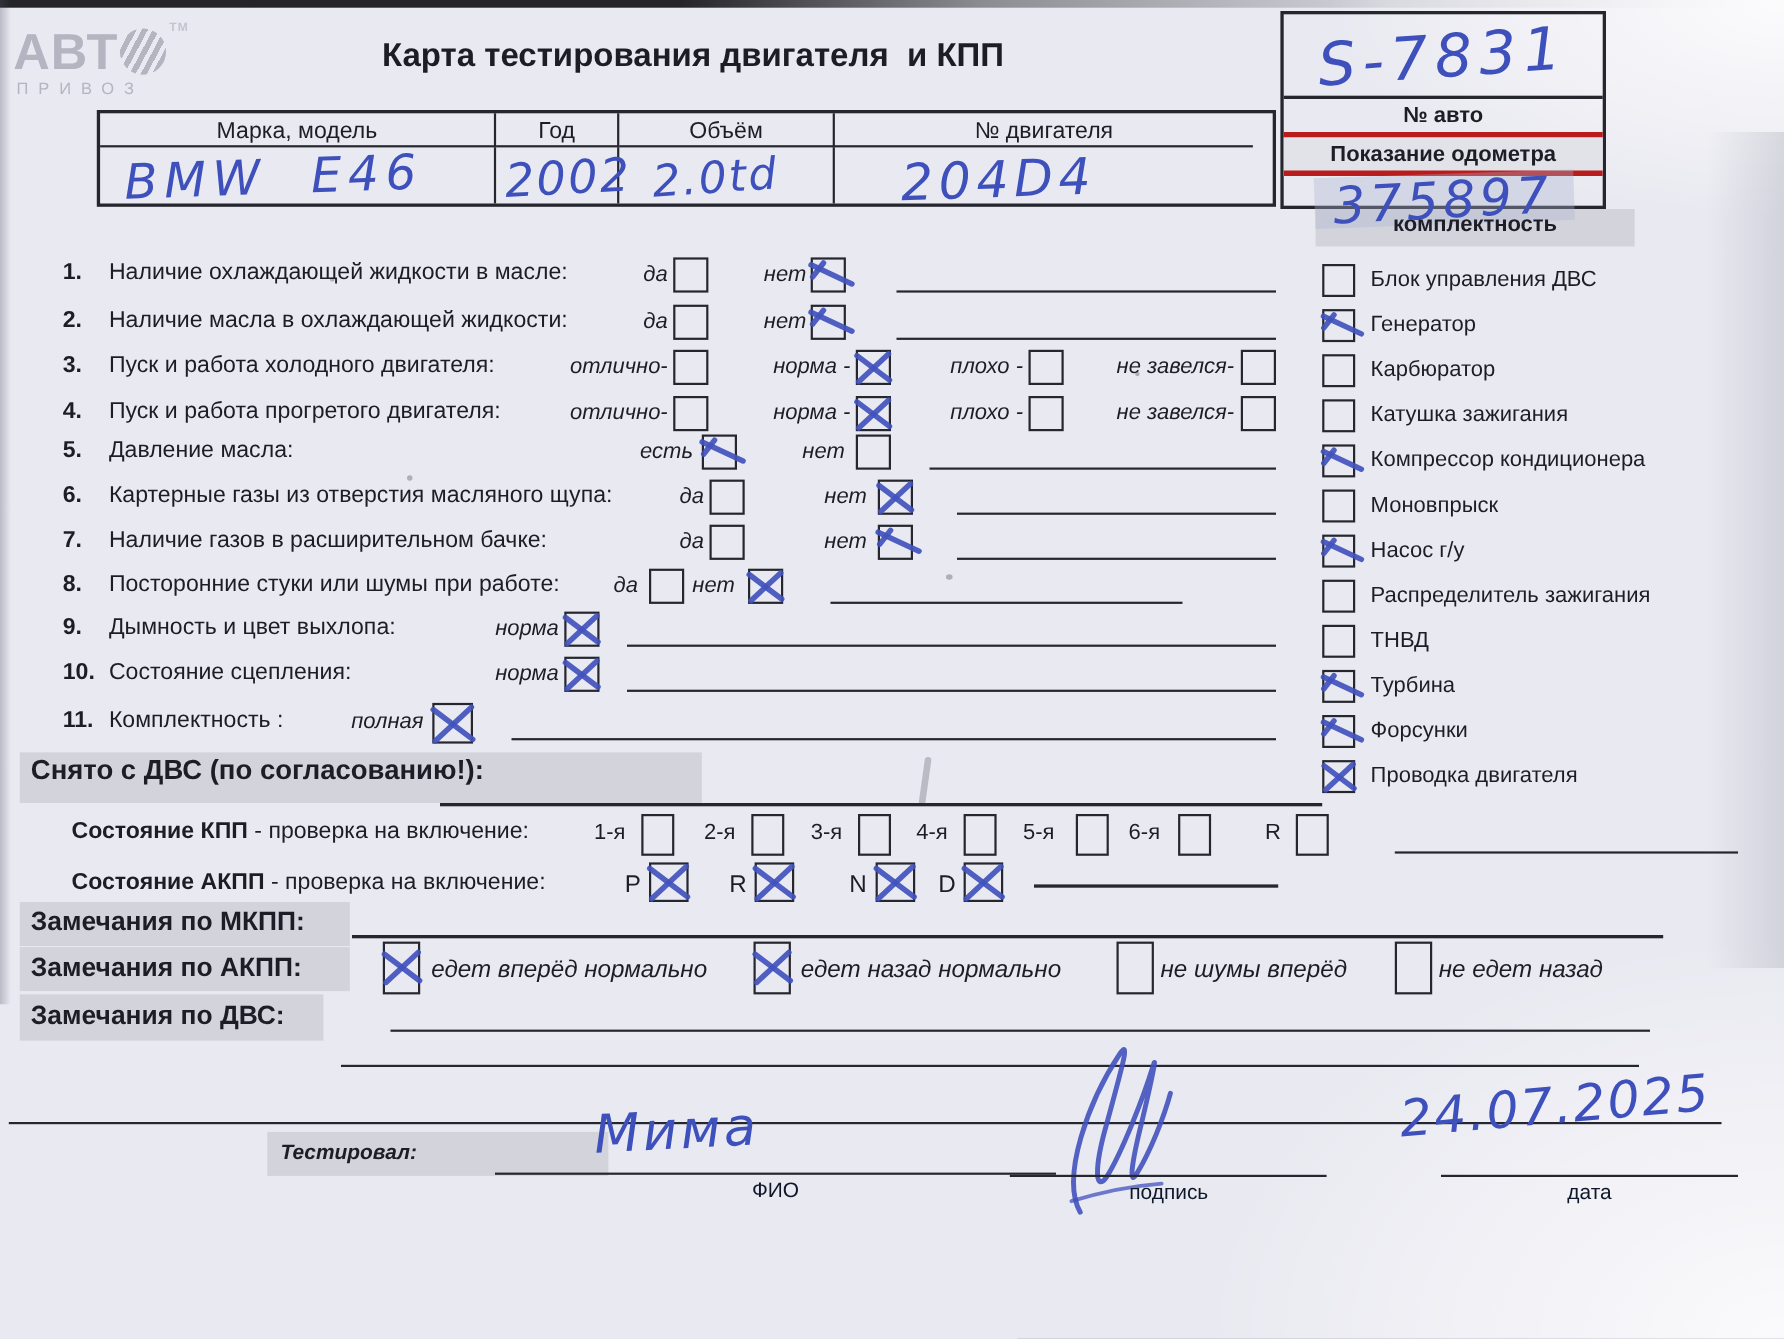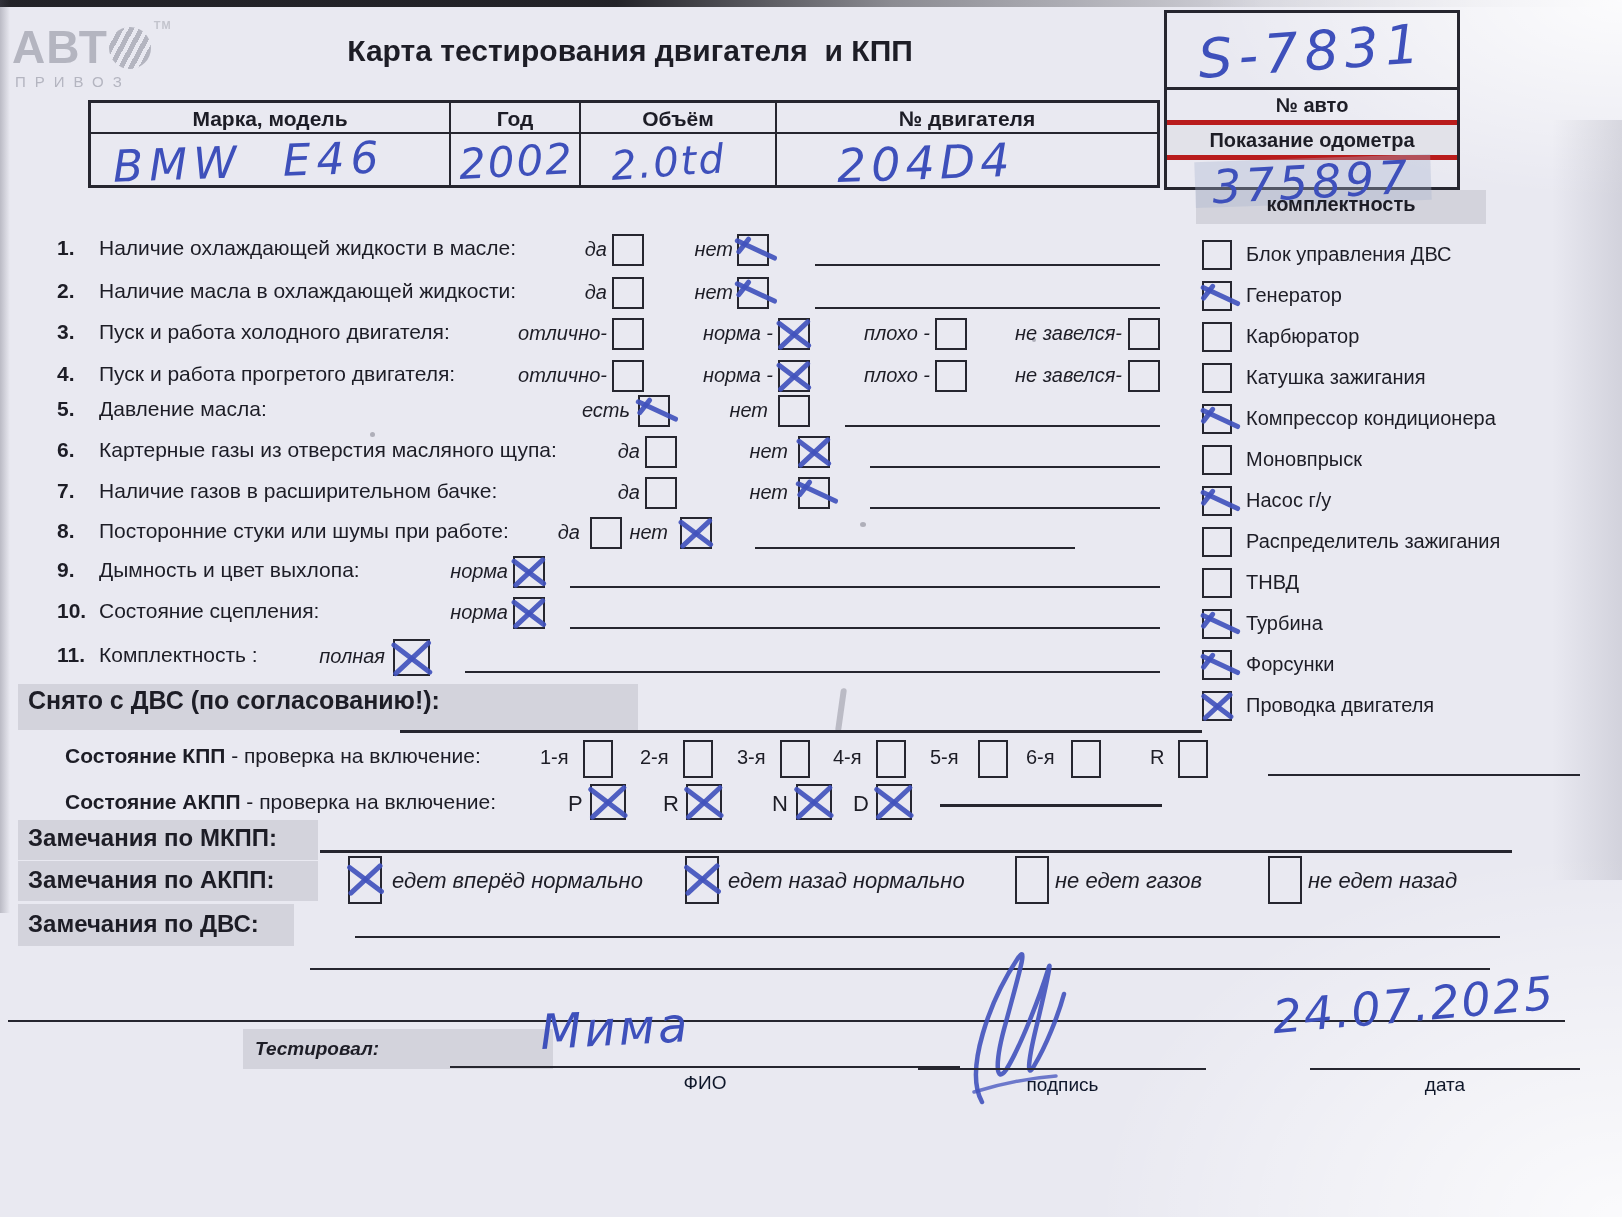--- a/index.html
+++ b/index.html
@@ -37,23 +37,23 @@
   .rb-val{height:74px;border-bottom:3px solid #26262f;text-align:center;overflow:visible;}
   .rb-lab{height:30px;line-height:30px;text-align:center;font-weight:bold;font-size:20px;border-bottom:5px solid #b91c1c;}
   .rb-lab2{background:#e2e2e9;}
   .odo-wrap{position:relative;height:42px;text-align:center;}
   .odo-hl{position:absolute;left:28px;top:-2px;width:236px;height:46px;background:rgba(168,180,205,.35);transform:rotate(-2deg);}
   
   .vtable{position:absolute;left:88px;top:100px;width:1072px;height:88px;border:3px solid #26262f;box-sizing:border-box;}
   .vrow{display:flex;}
   .vcell{box-sizing:border-box;border-right:2.5px solid #26262f;overflow:visible;}
   .vcell:last-child{border-right:none;}
-  .vh{height:31px;line-height:31px;border-bottom:2.5px solid #26262f;font-weight:bold;font-size:21px;text-align:center;}
+  .vh{height:31px;line-height:31px;border-bottom:2.5px solid #26262f;font-weight:normal;font-size:21px;text-align:center;}
   .vv{height:51px;}
-  .c1{width:360px;} .c2{width:130px;} .c3{width:196px;} .c4{width:380px;}
+  .c1{width:360px;} .c2{width:112px;} .c3{width:196px;} .c4{width:380px;}
   
   .box{position:absolute;width:32px;height:32px;border:2.5px solid #26262f;box-sizing:border-box;}
   .box::before,.box::after{content:"";position:absolute;display:none;background:#4152bd;height:4.5px;border-radius:4px;opacity:.92;}
   .box.checked::before,.box.checked::after{display:block;}
   .mk-x::before{width:150%;left:-25%;top:44%;transform:rotate(37deg);}
   .mk-x::after{width:150%;left:-25%;top:44%;transform:rotate(-43deg);}
   .mk-check::before{width:165%;left:-20%;top:40%;transform:rotate(25deg);}
   .mk-check::after{width:75%;left:-22%;top:26%;transform:rotate(-52deg);}
   .big{width:37px;height:37px;}
   
@@ -333,21 +333,21 @@
 
   <div class="secline" style="left:28px;top:824px;font-size:24px;">Замечания по МКПП:</div>
   <div class="line" style="left:320px;top:824px;width:1192px;height:26px;border-bottom-width:3px;"></div>
 
   <div class="secline" style="left:28px;top:866px;font-size:24px;">Замечания по АКПП:</div>
   <span class="box rbox mk-x checked" style="left:348px;top:856px;"></span>
   <span class="i" style="position:absolute;left:392px;top:868px;font-size:22px;">едет вперёд нормально</span>
   <span class="box rbox mk-x checked" style="left:685px;top:856px;"></span>
   <span class="i" style="position:absolute;left:728px;top:868px;font-size:22px;">едет назад нормально</span>
   <span class="box rbox" style="left:1015px;top:856px;"></span>
-  <span class="i" style="position:absolute;left:1055px;top:868px;font-size:22px;">не едет газов</span>
+  <span class="i" style="position:absolute;left:1055px;top:868px;font-size:22px;">не шумы вперёд</span>
   <span class="box rbox" style="left:1268px;top:856px;"></span>
   <span class="i" style="position:absolute;left:1308px;top:868px;font-size:22px;">не едет назад</span>
 
   <div class="secline" style="left:28px;top:910px;font-size:24px;">Замечания по ДВС:</div>
   <div class="line" style="left:355px;top:910px;width:1145px;height:26px;"></div>
   <div class="line" style="left:310px;top:942px;width:1180px;height:26px;"></div>
   <div class="line" style="left:8px;top:994px;width:1557px;height:26px;"></div>
 
   <div class="secline i" style="left:255px;top:1038px;font-size:19px;">Тестировал:</div>
 

